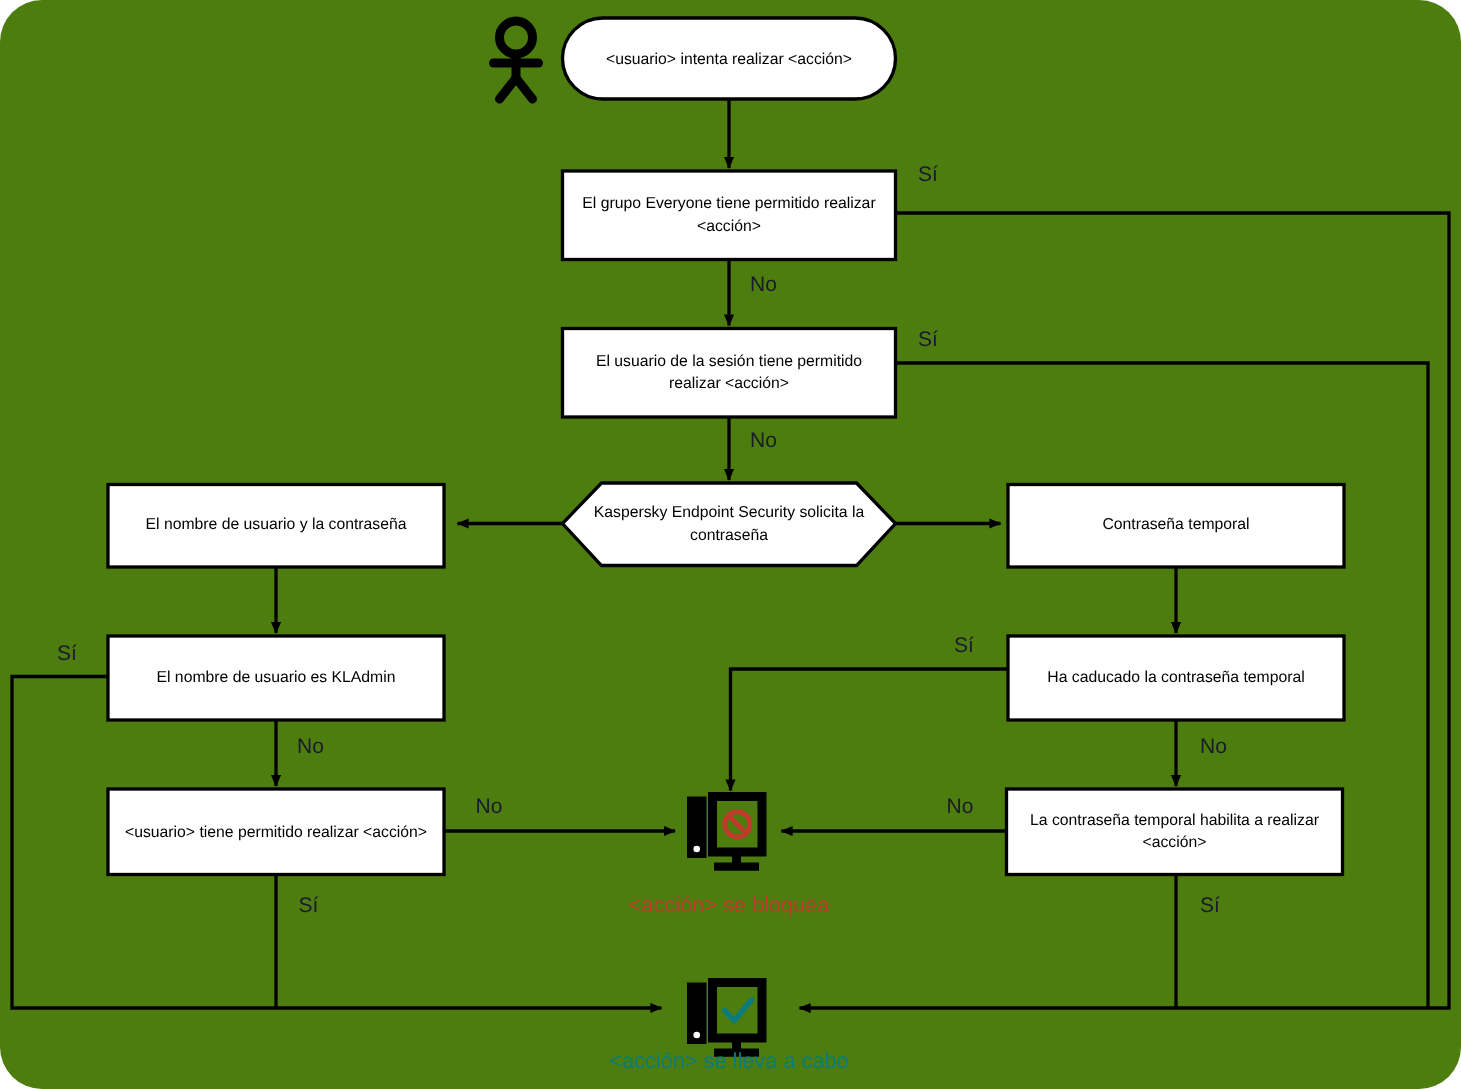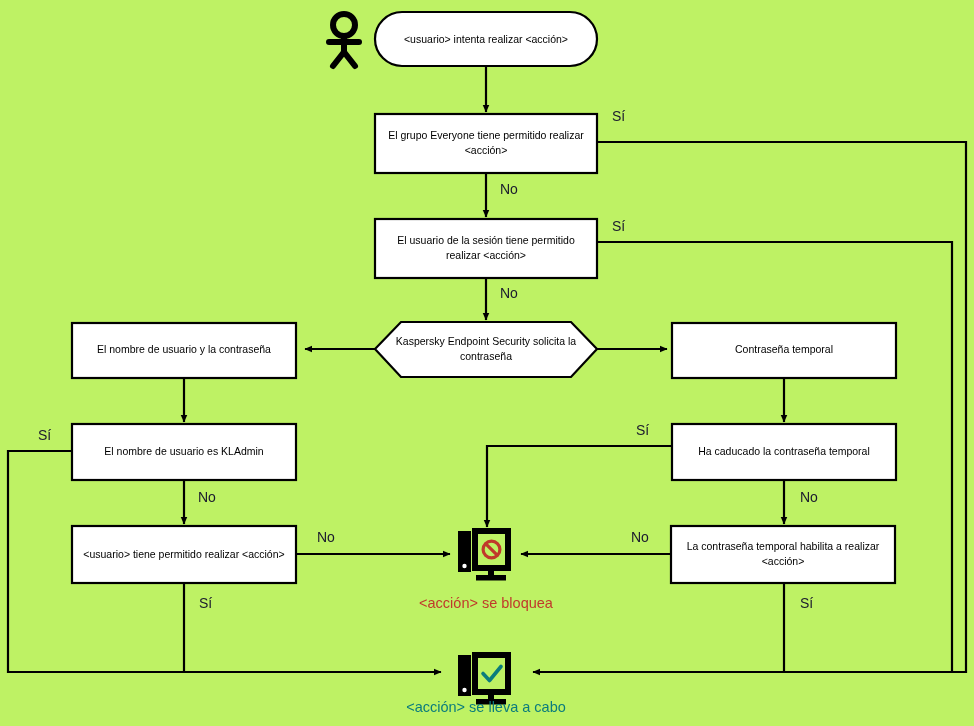--- a/index.html
+++ b/index.html
@@ -7,22 +7,23 @@
     padding: 0;
     background: #ffffff;
   }
   body {
     font-family: "Liberation Sans", sans-serif;
   }
   #canvas {
     position: relative;
     width: 974px;
     height: 726px;
-    background: #bef264;
+    background: #4d7c0f;
     overflow: hidden;
+    border-radius: 28px;
   }
   #flow-svg {
     position: absolute;
     left: 0;
     top: 0;
     width: 974px;
     height: 726px;
   }
   .node-text {
     font-family: "Liberation Sans", sans-serif;

